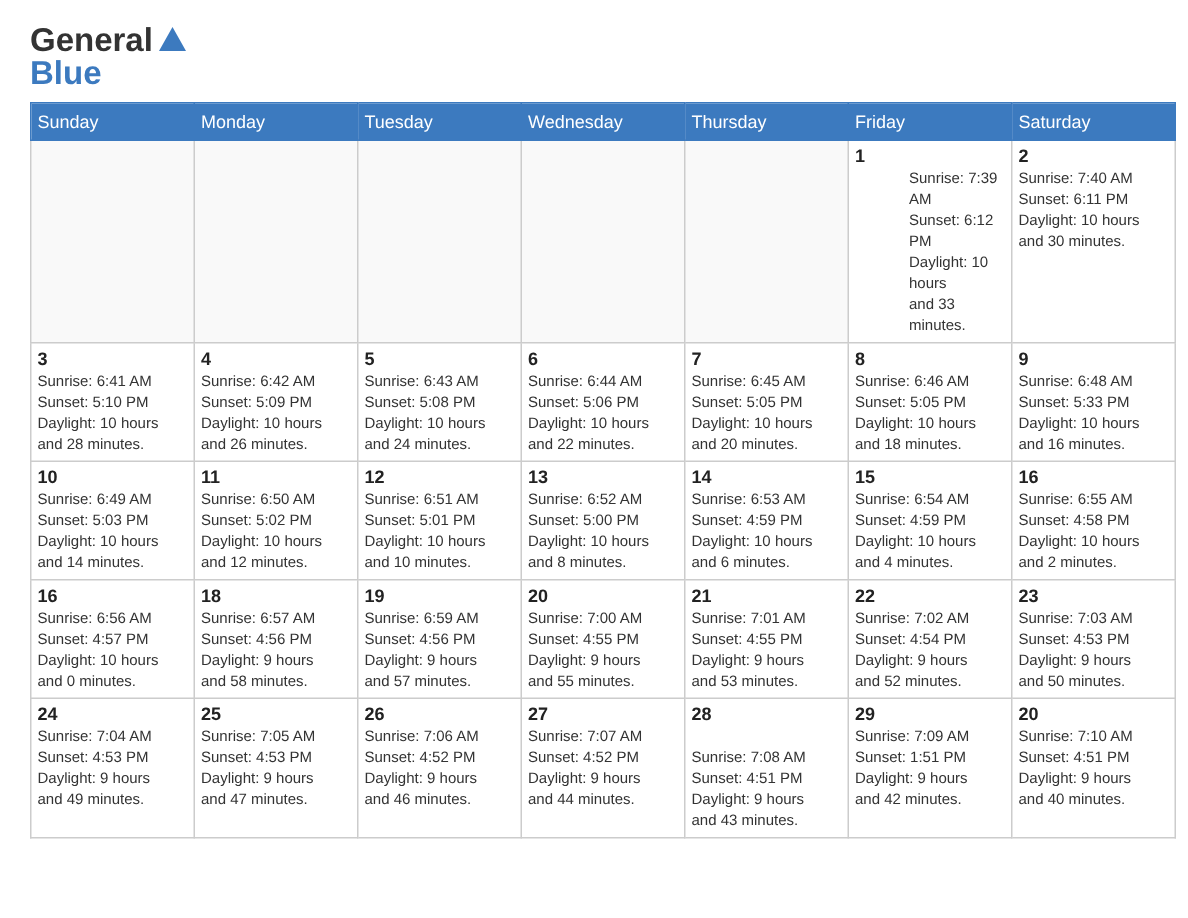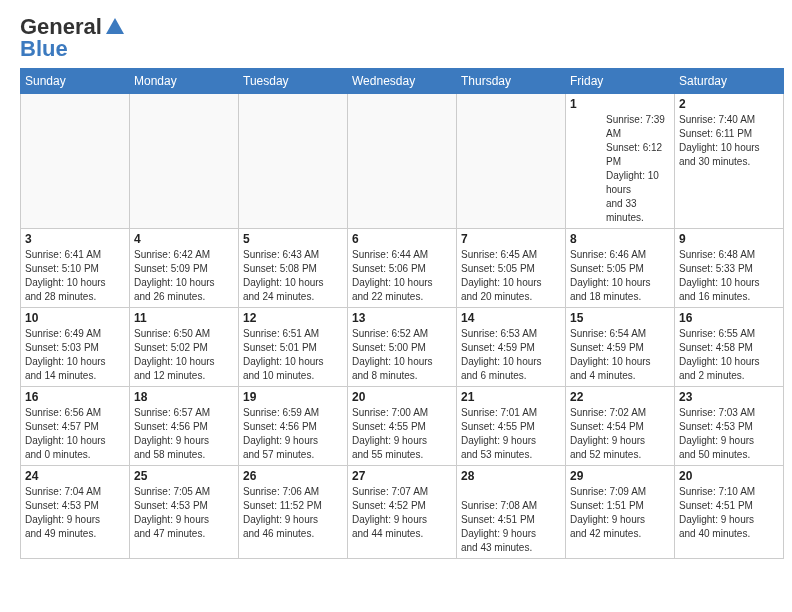--- a/index.html
+++ b/index.html
@@ -303,21 +303,21 @@
           <td>
             <div class="day-number">25</div>
             <div class="day-info" style="white-space: pre-line;">Sunrise: 7:05 AM
 Sunset: 4:53 PM
 Daylight: 9 hours
 and 47 minutes.</div>
           </td>
           <td>
             <div class="day-number">26</div>
             <div class="day-info" style="white-space: pre-line;">Sunrise: 7:06 AM
-Sunset: 11:52 PM
+Sunset: 4:52 PM
 Daylight: 9 hours
 and 46 minutes.</div>
           </td>
           <td>
             <div class="day-number">27</div>
             <div class="day-info" style="white-space: pre-line;">Sunrise: 7:07 AM
 Sunset: 4:52 PM
 Daylight: 9 hours
 and 44 minutes.</div>
           </td>

